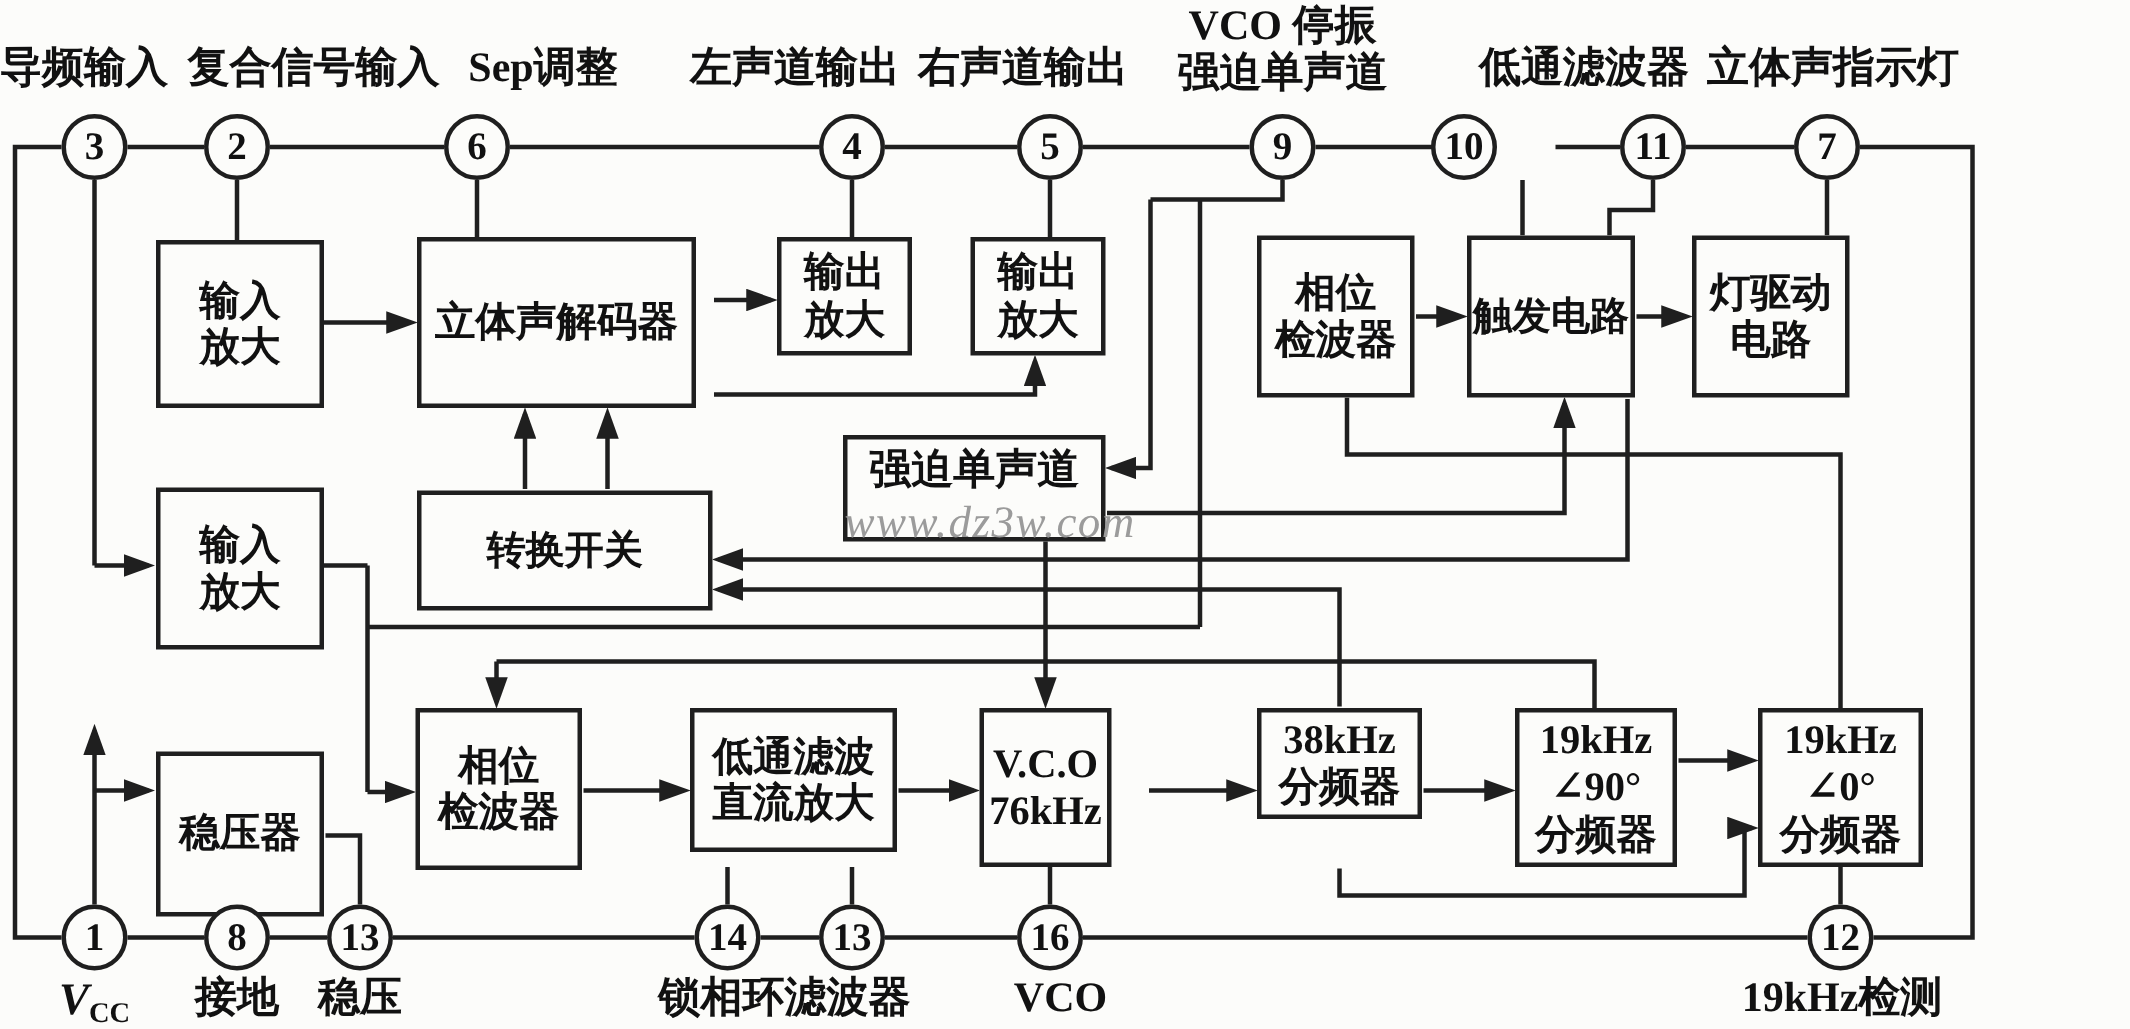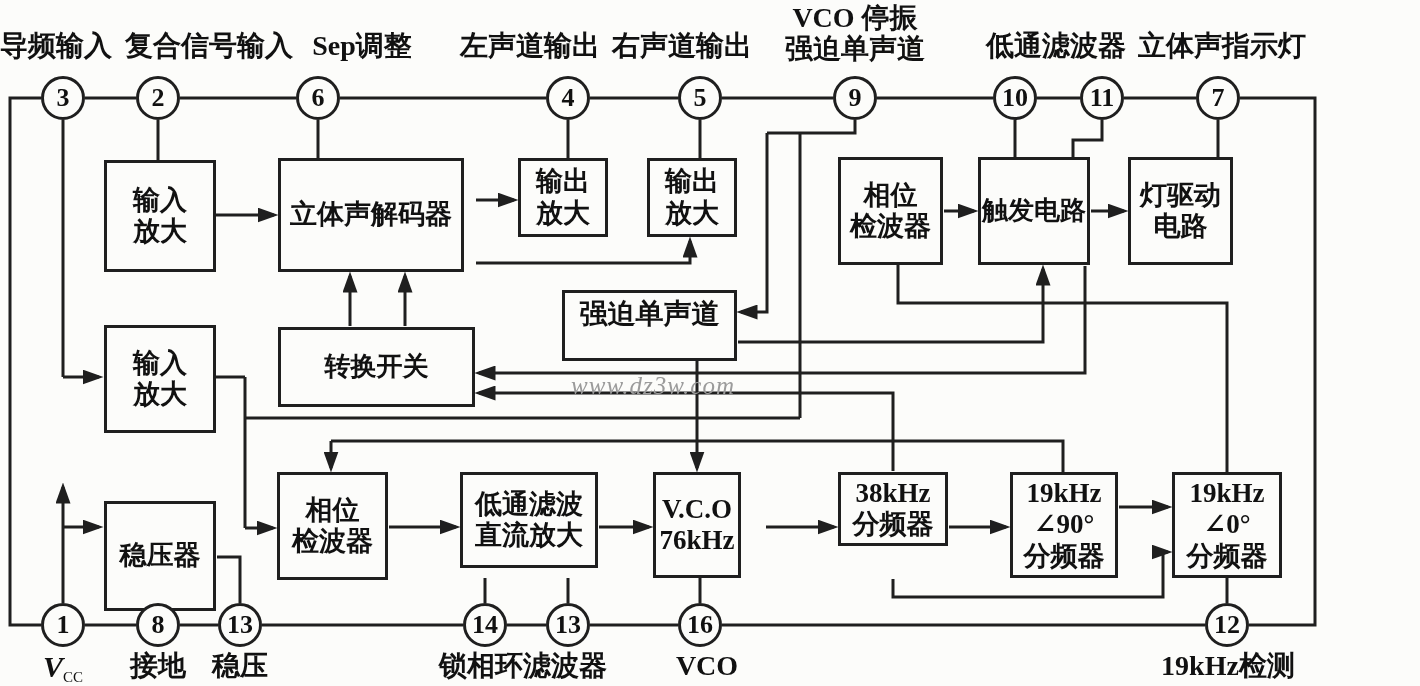--- a/index.html
+++ b/index.html
@@ -9,23 +9,23 @@
   .block{position:absolute;box-sizing:border-box;border:3px solid #1f1f1f;background:#fcfcfa;
          display:flex;flex-direction:column;align-items:center;justify-content:center;
          text-align:center;font-weight:bold;font-size:27px;line-height:1.16;z-index:2;}
   .block.top-align{justify-content:flex-start;padding-top:5px;}
   .pin{position:absolute;box-sizing:border-box;width:44px;height:44px;border:3px solid #1f1f1f;
        border-radius:50%;background:#fcfcfa;display:flex;align-items:center;justify-content:center;
        font-size:26px;font-weight:600;z-index:3;}
   .lbl{position:absolute;transform:translateX(-50%);font-weight:bold;font-size:28px;
        white-space:nowrap;text-align:center;line-height:1.12;z-index:2;}
   .watermark{position:absolute;left:563px;top:332px;width:180px;text-align:center;
-       font-style:italic;font-size:25px;letter-spacing:1px;color:#9b9b9b;z-index:4;margin-top:40px;}
+       font-style:italic;font-size:30px;letter-spacing:1px;color:#9b9b9b;z-index:4;}
   .vcc-v{font-style:italic;font-size:30px;font-weight:bold;}
-  .vcc-sub{font-size:15px;font-weight:normal;vertical-align:-5px;letter-spacing:0;}
+  .vcc-sub{font-size:19px;font-weight:bold;vertical-align:-5px;letter-spacing:0;}
 </style>
 </head>
 <body>
 
 <div class="stage">
 
   <svg class="wires" width="1420" height="686" viewBox="0 0 1420 686">
     <defs>
       <marker id="ah" viewBox="0 0 7 5" markerWidth="7" markerHeight="5" refX="5.5" refY="2.5" orient="auto" markerUnits="strokeWidth">
         <path d="M0 0 L7 2.5 L0 5 Z" fill="#1f1f1f"></path>
@@ -139,21 +139,21 @@
         <div>19kHz</div>
         <div>∠0°</div>
         <div>分频器</div>
       </div>
       <div class="pin" style="left: 41px; top: 76px;">3</div>
       <div class="pin" style="left: 136px; top: 76px;">2</div>
       <div class="pin" style="left: 296px; top: 76px;">6</div>
       <div class="pin" style="left: 546px; top: 76px;">4</div>
       <div class="pin" style="left: 678px; top: 76px;">5</div>
       <div class="pin" style="left: 833px; top: 76px;">9</div>
-      <div class="pin" style="left: 993px; top: 76px; font-family: Liberation Serif, serif;">10</div>
+      <div class="pin" style="left: 954px; top: 76px; font-family: Liberation Serif, serif;">10</div>
       <div class="pin" style="left: 1080px; top: 76px; text-align: right;">11</div>
       <div class="pin" style="left: 1196px; top: 76px;">7</div>
       <div class="pin" style="left: 41px; top: 603px;">1</div>
       <div class="pin" style="left: 136px; top: 603px;">8</div>
       <div class="pin" style="left: 218px; top: 603px;">13</div>
       <div class="pin" style="left: 463px; top: 603px;">14</div>
       <div class="pin" style="left: 546px; top: 603px;">13</div>
       <div class="pin" style="left: 678px; top: 603px;">16</div>
       <div class="pin" style="left: 1205px; top: 603px;">12</div>
       <div class="lbl" style="left: 56px; top: 30px;">

